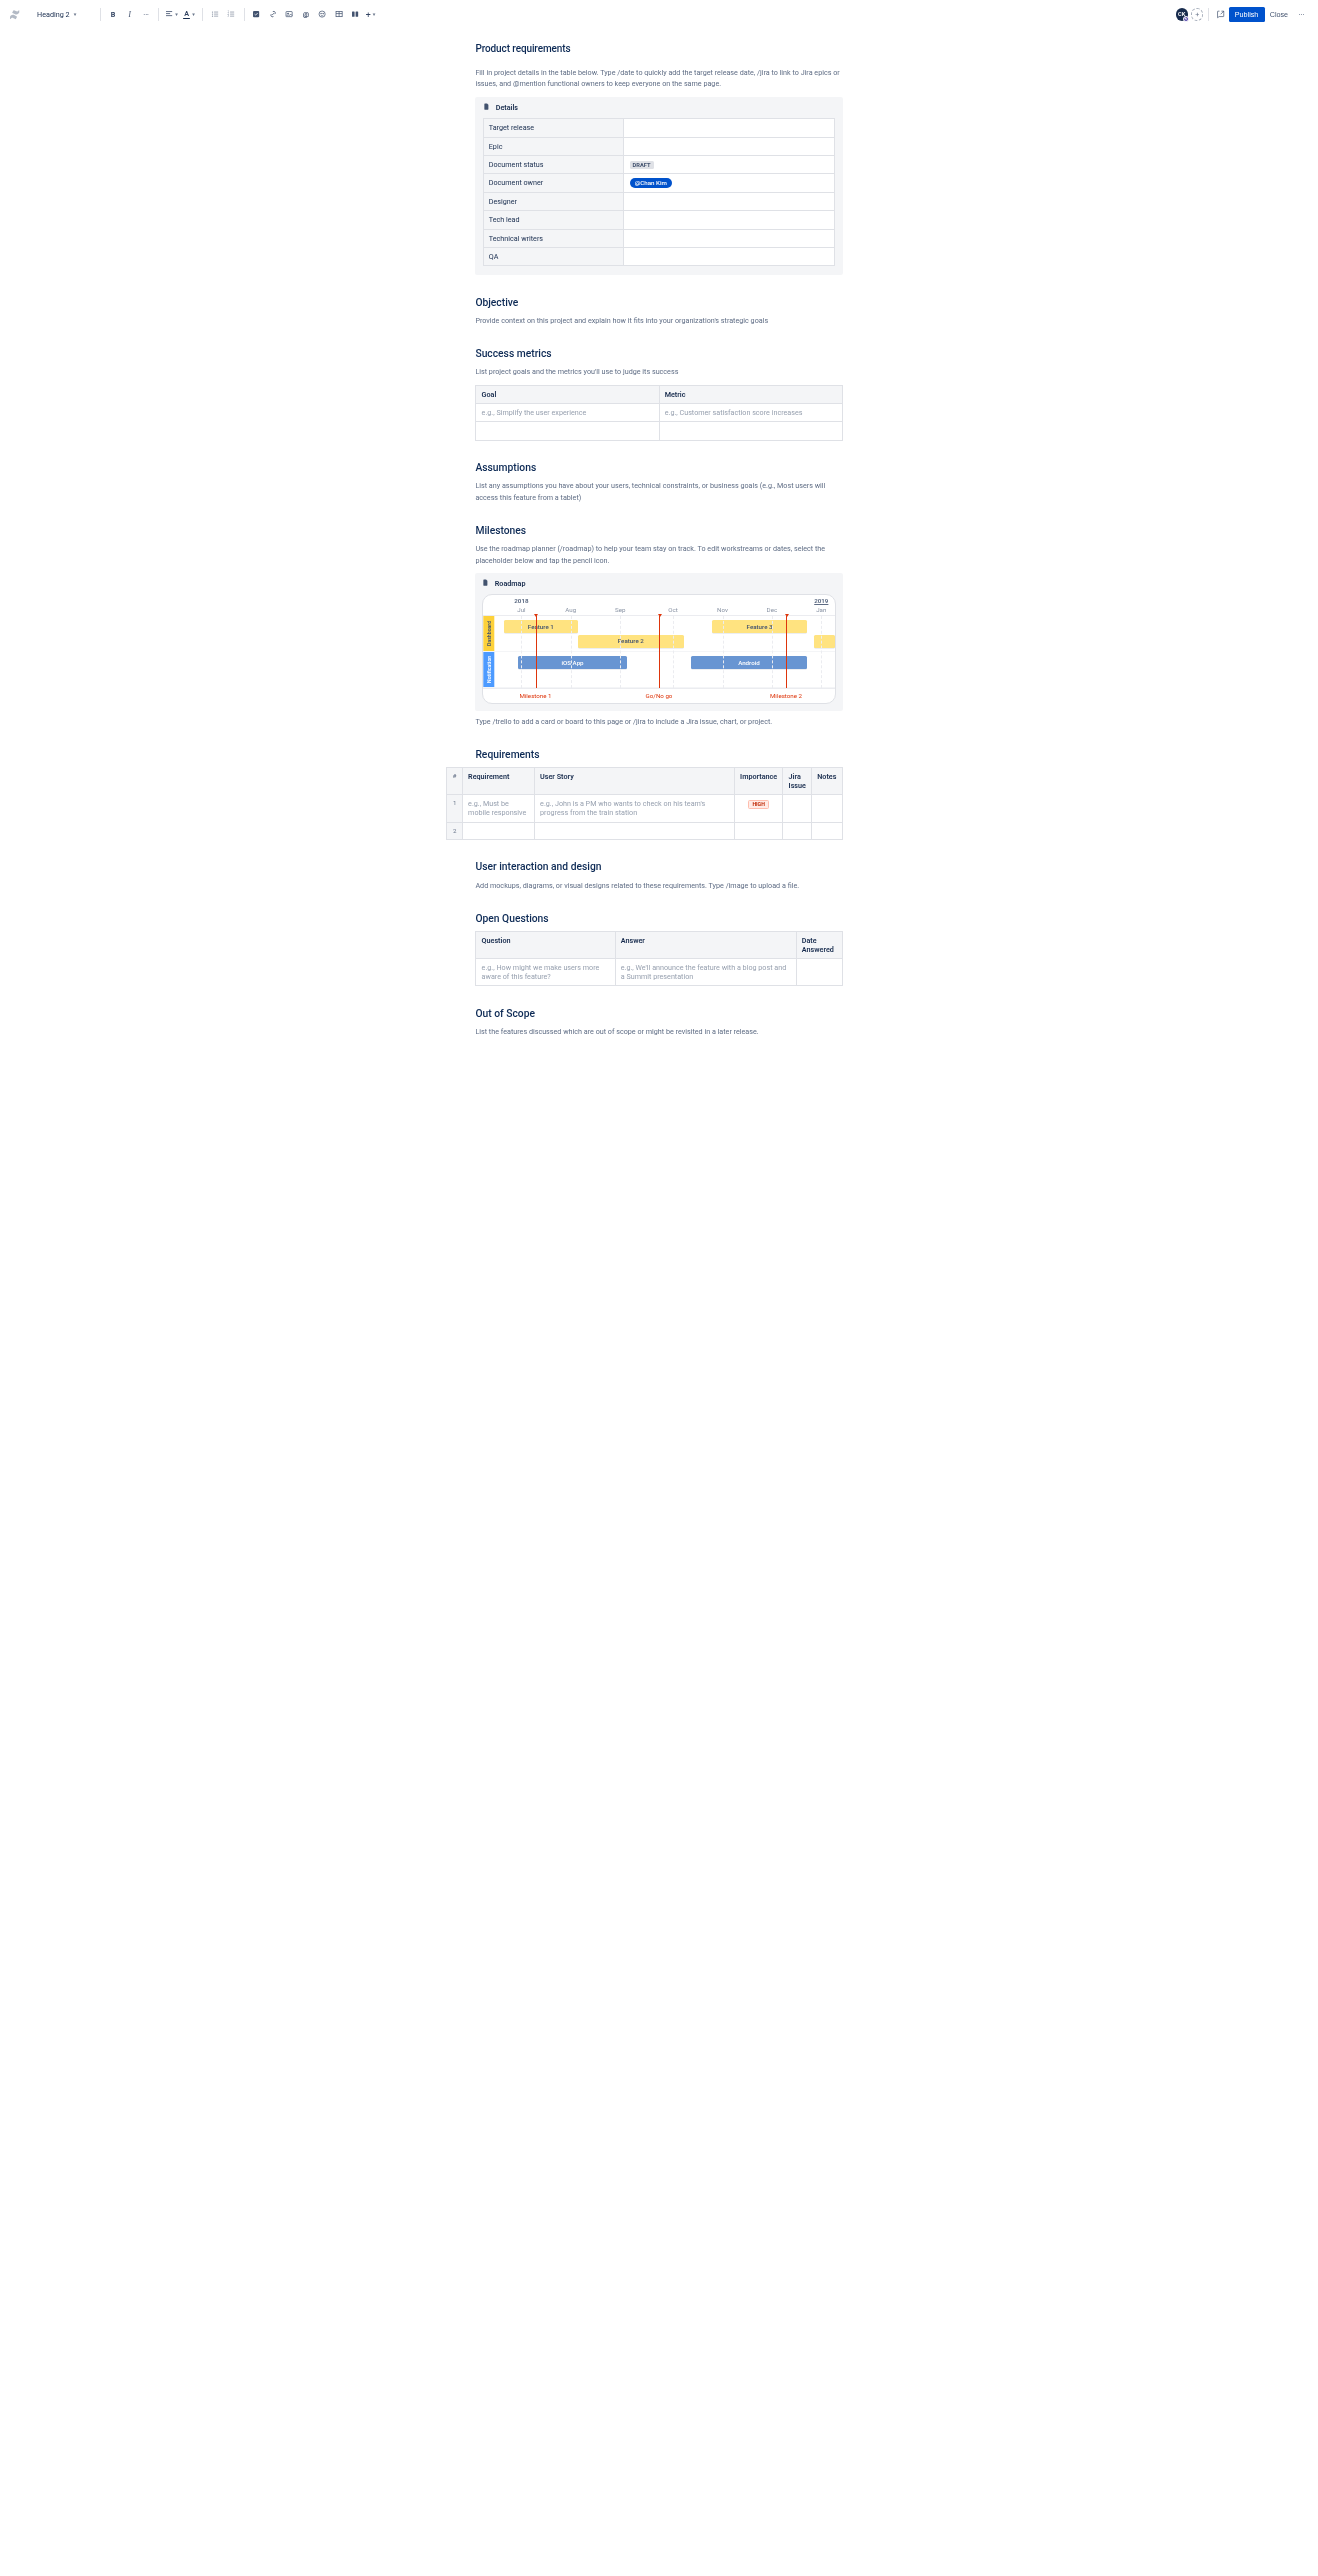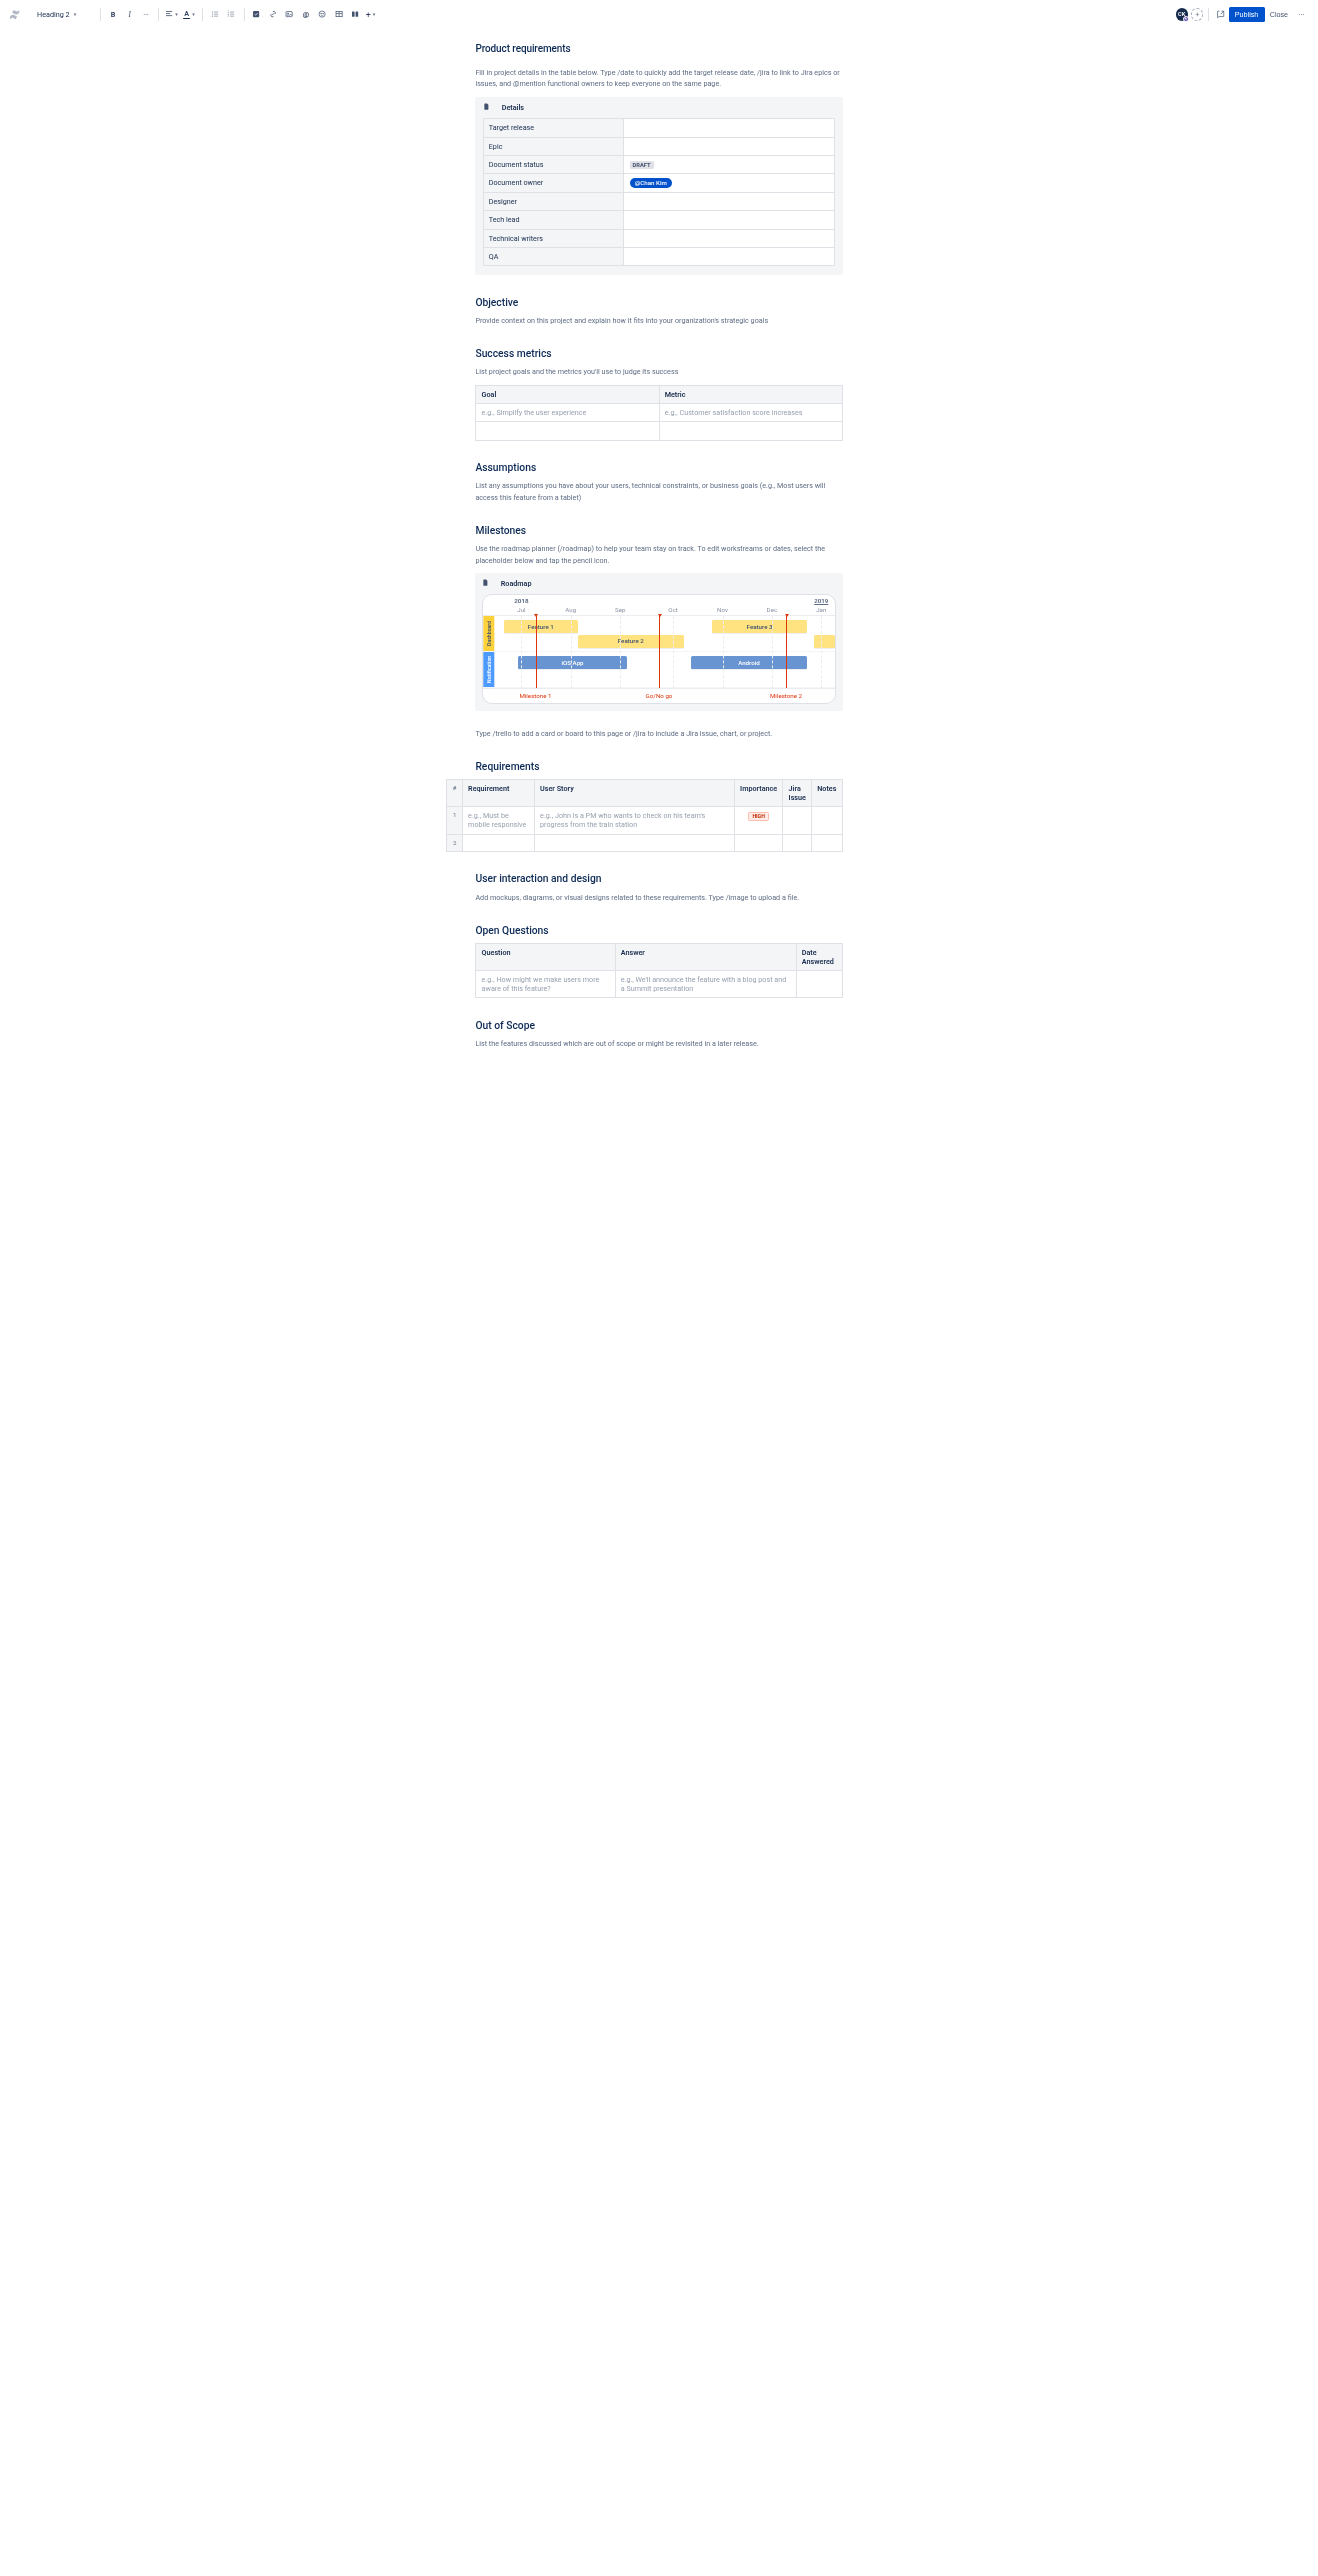--- a/index.html
+++ b/index.html
@@ -102,21 +102,21 @@
     margin:0 0 7.2px;
   }
 
   
   .panel{
     background:var(--panel);
     border-radius:2.1px;
     padding:8.2px;
   }
   .panel-title{
-    display:flex;align-items:flex-start;gap:12px;
+    display:flex;align-items:flex-start;gap:6px;
     font-weight:600;font-size:7.2px;color:var(--txt);
     margin:0 0 6.2px;
   }
   .panel-title svg{width:7.2px;height:7.2px;fill:#42526e;}
 
   
   table{
     border-collapse:collapse;
     width:100%;
     background:#fff;
@@ -470,21 +470,21 @@
           </div>
         </div>
       <div id="milestone-labels" style="position:relative;height:14.4px;border-top:0.5px solid #ebecf0;">
           <div class="milestone-lbl" style="left: 15%; top: 3.1px;">Milestone 1</div>
           <div class="milestone-lbl" style="left: 50%; top: 3.1px;">Go/No go</div>
           <div class="milestone-lbl" style="left: 86%; top: 3.1px;">Milestone 2</div>
         </div>
     </div>
   </div>
 
-  <p class="body-text" style="margin-top:17px;">Type /trello to add a card or board to this page or /jira to include a Jira issue, chart, or project.</p>
+  <p class="body-text" style="margin-top:5px;">Type /trello to add a card or board to this page or /jira to include a Jira issue, chart, or project.</p>
 
   <h2>Requirements</h2>
   <div class="req-table-wrap">
   <table class="req-table">
     <thead>
           <tr>
       <th class="numcell">#</th>
       <th style="width:72px;">Requirement</th>
       <th>User Story</th>
       <th style="width:41px;">Importance</th>

